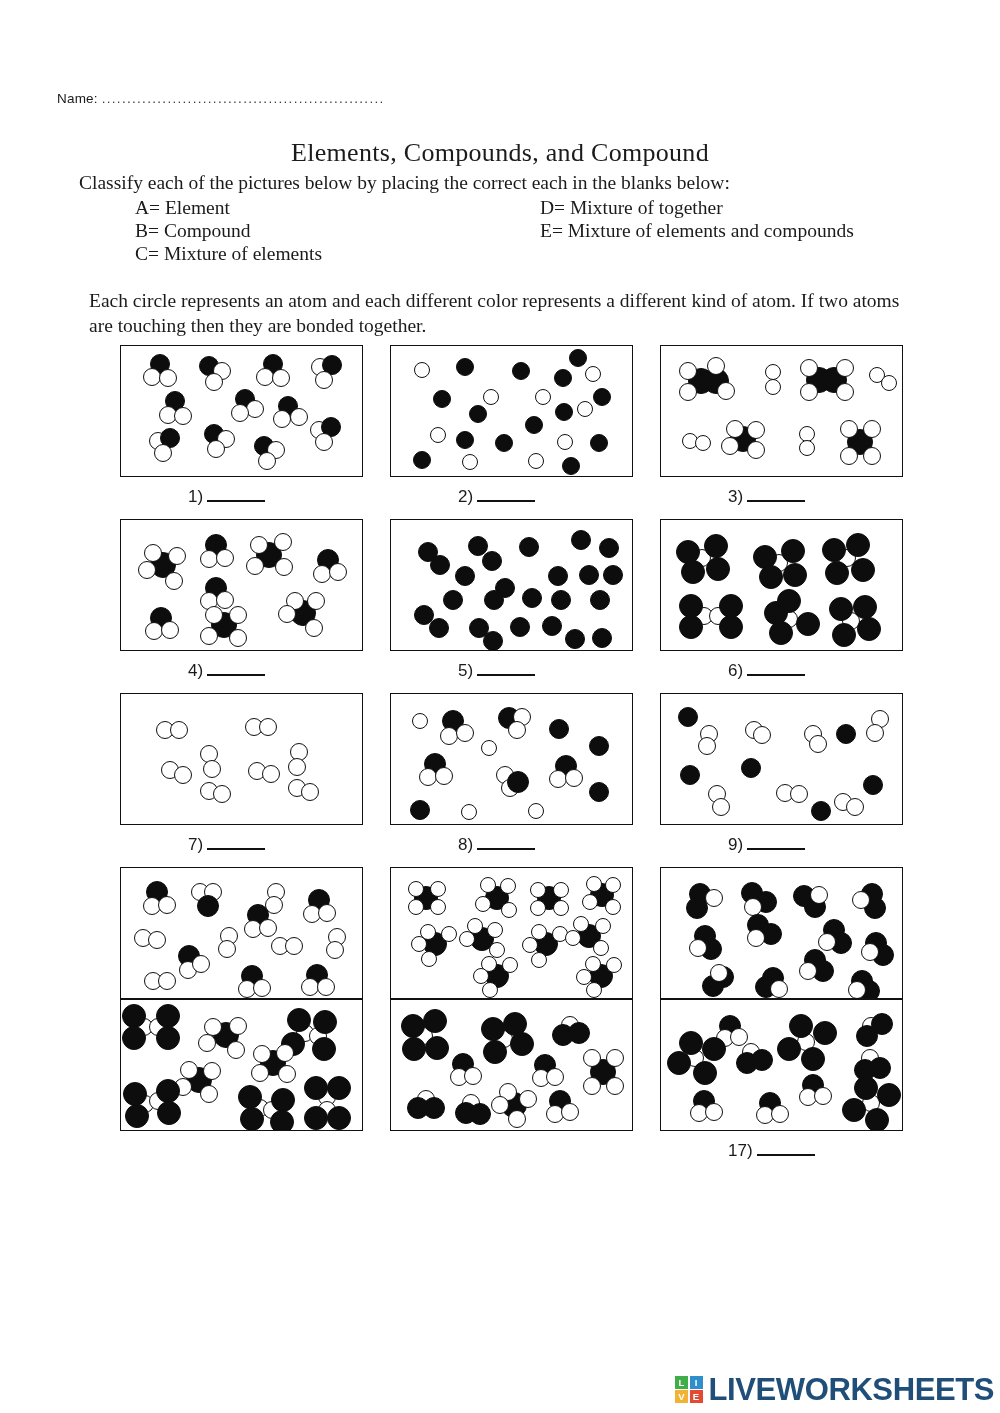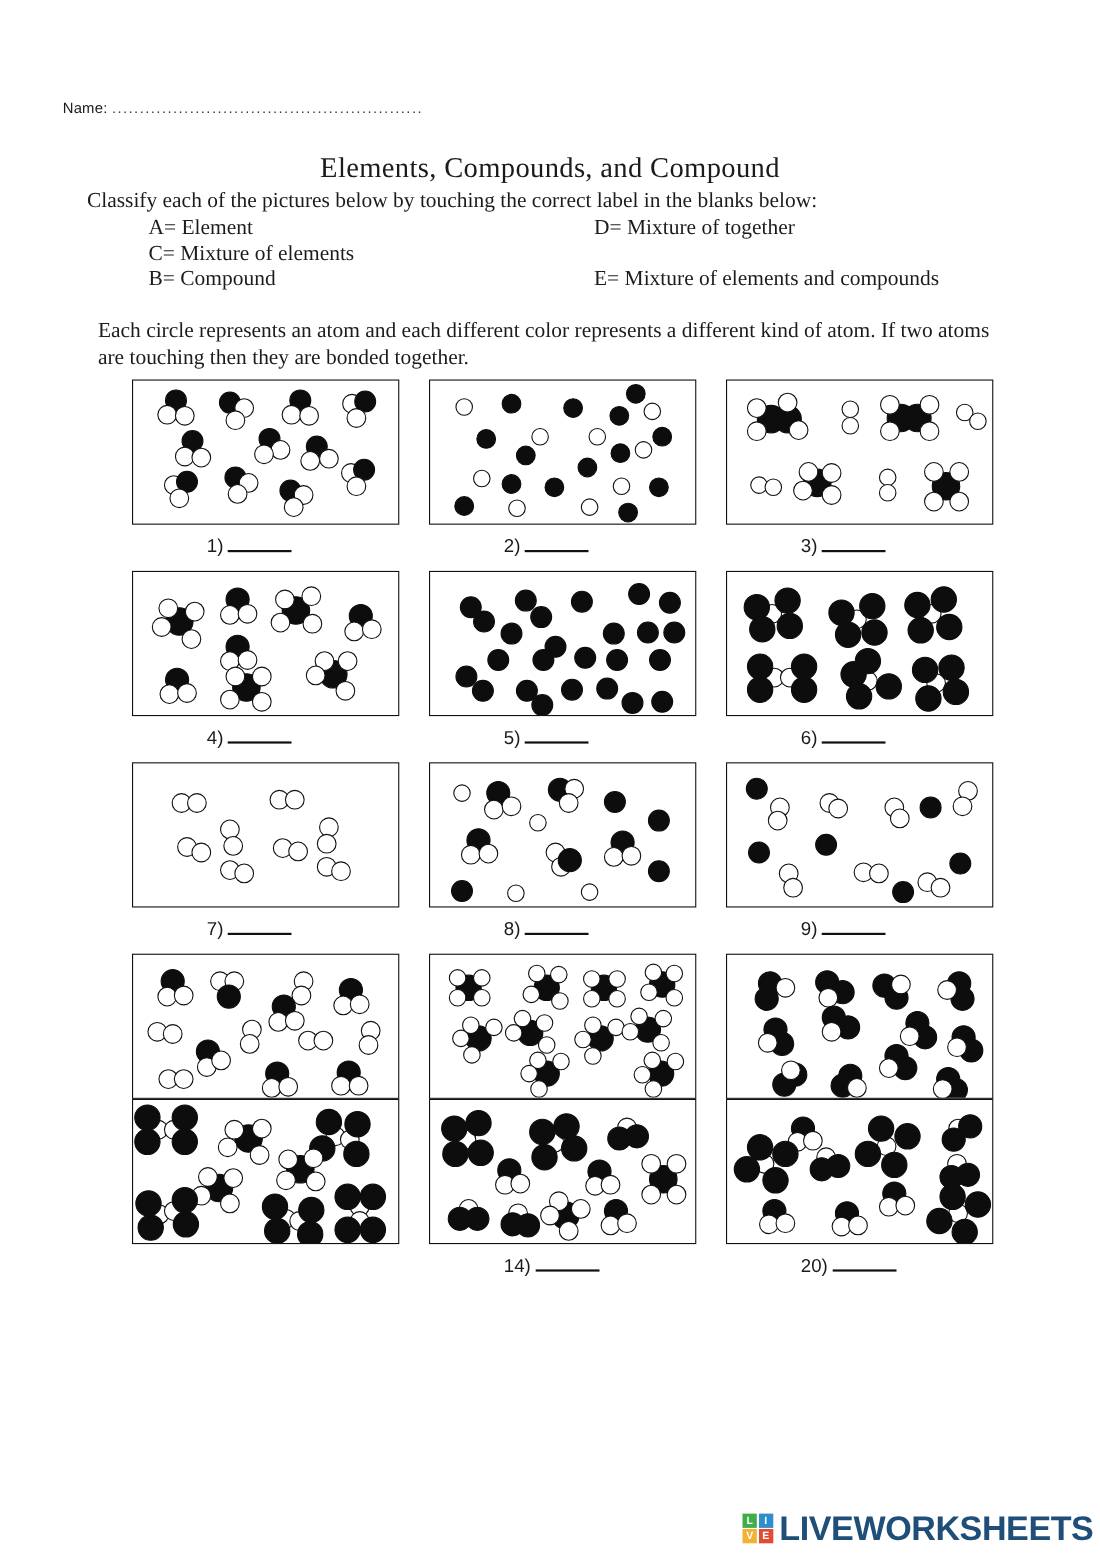--- a/index.html
+++ b/index.html
@@ -160,34 +160,34 @@
 </style>
 </head>
 <body>
 
 <div class="name-row">
   <span>Name:</span>
   <span class="name-dots">........................................................</span>
 </div>
 
 <div class="title">Elements, Compounds, and Compound</div>
-<div class="instruction">Classify each of the pictures below by touching the correct label in the blanks below:</div>
+<div class="instruction">Classify each of the pictures below by placing the correct each in the blanks below:</div>
 
 <div class="key">
   <div class="key-row">
     <span class="key-left">A= Element</span>
     <span class="key-right">D= Mixture of together</span>
   </div>
   <div class="key-row">
+    <span class="key-left">B= Compound</span>
+    <span class="key-right">E= Mixture of elements and compounds</span>
+  </div>
+  <div class="key-row">
     <span class="key-left">C= Mixture of elements</span>
     <span class="key-right"></span>
-  </div>
-  <div class="key-row">
-    <span class="key-left">B= Compound</span>
-    <span class="key-right">E= Mixture of elements and compounds</span>
   </div>
 </div>
 
 <div class="note">Each circle represents an atom and each different color represents a different kind of atom.  If two atoms are touching then they are bonded together.</div>
 
 <div id="panel-grid">
     <div class="panel-row">
       <div class="panel-cell">
         <div class="panel-box" title="Identical triatomic molecules, one black atom bonded to two white atoms">
           <div class="atom black" style="left: 29px; top: 8px; width: 20px; height: 20px;"></div>
@@ -688,21 +688,20 @@
           <div class="atom black" style="left: 78px; top: 103px; width: 22px; height: 22px;"></div>
           <div class="atom black" style="left: 110px; top: 92px; width: 26px; height: 26px;"></div>
           <div class="atom white" style="left: 108px; top: 83px; width: 18px; height: 18px;"></div>
           <div class="atom white" style="left: 100px; top: 96px; width: 18px; height: 18px;"></div>
           <div class="atom white" style="left: 128px; top: 90px; width: 18px; height: 18px;"></div>
           <div class="atom white" style="left: 117px; top: 110px; width: 18px; height: 18px;"></div>
           <div class="atom black" style="left: 158px; top: 90px; width: 22px; height: 22px;"></div>
           <div class="atom white" style="left: 155px; top: 105px; width: 18px; height: 18px;"></div>
           <div class="atom white" style="left: 170px; top: 103px; width: 18px; height: 18px;"></div>
         </div>
-        <div class="panel-label"><span>14)</span><span class="blank"></span></div>
       </div>
       <div class="panel-cell">
         <div class="panel-box" title="Mixture of compound types: white-core with four black atoms and black-white triatomics">
           <div class="atom black" style="left: 58px; top: 15px; width: 22px; height: 22px;"></div>
           <div class="atom white" style="left: 55px; top: 29px; width: 18px; height: 18px;"></div>
           <div class="atom white" style="left: 69px; top: 28px; width: 18px; height: 18px;"></div>
           <div class="atom white" style="left: 136px; top: 33px; width: 18px; height: 18px;"></div>
           <div class="atom black" style="left: 128px; top: 14px; width: 24px; height: 24px;"></div>
           <div class="atom black" style="left: 116px; top: 37px; width: 24px; height: 24px;"></div>
           <div class="atom black" style="left: 152px; top: 21px; width: 24px; height: 24px;"></div>
@@ -729,21 +728,21 @@
           <div class="atom white" style="left: 44px; top: 103px; width: 18px; height: 18px;"></div>
           <div class="atom black" style="left: 98px; top: 92px; width: 22px; height: 22px;"></div>
           <div class="atom white" style="left: 95px; top: 106px; width: 18px; height: 18px;"></div>
           <div class="atom white" style="left: 110px; top: 105px; width: 18px; height: 18px;"></div>
           <div class="atom white" style="left: 201px; top: 94px; width: 18px; height: 18px;"></div>
           <div class="atom black" style="left: 193px; top: 76px; width: 24px; height: 24px;"></div>
           <div class="atom black" style="left: 181px; top: 98px; width: 24px; height: 24px;"></div>
           <div class="atom black" style="left: 216px; top: 83px; width: 24px; height: 24px;"></div>
           <div class="atom black" style="left: 204px; top: 108px; width: 24px; height: 24px;"></div>
         </div>
-        <div class="panel-label"><span>20)</span><span class="blank"></span></div>
+        <div class="panel-label"><span>17)</span><span class="blank"></span></div>
       </div>
     </div>
   </div>
 
 <div class="footer-logo">
   <div class="lw-tiles">
     <div class="lw-tile lw-t0">L</div>
     <div class="lw-tile lw-t1">I</div>
     <div class="lw-tile lw-t2">V</div>
     <div class="lw-tile lw-t3">E</div>

